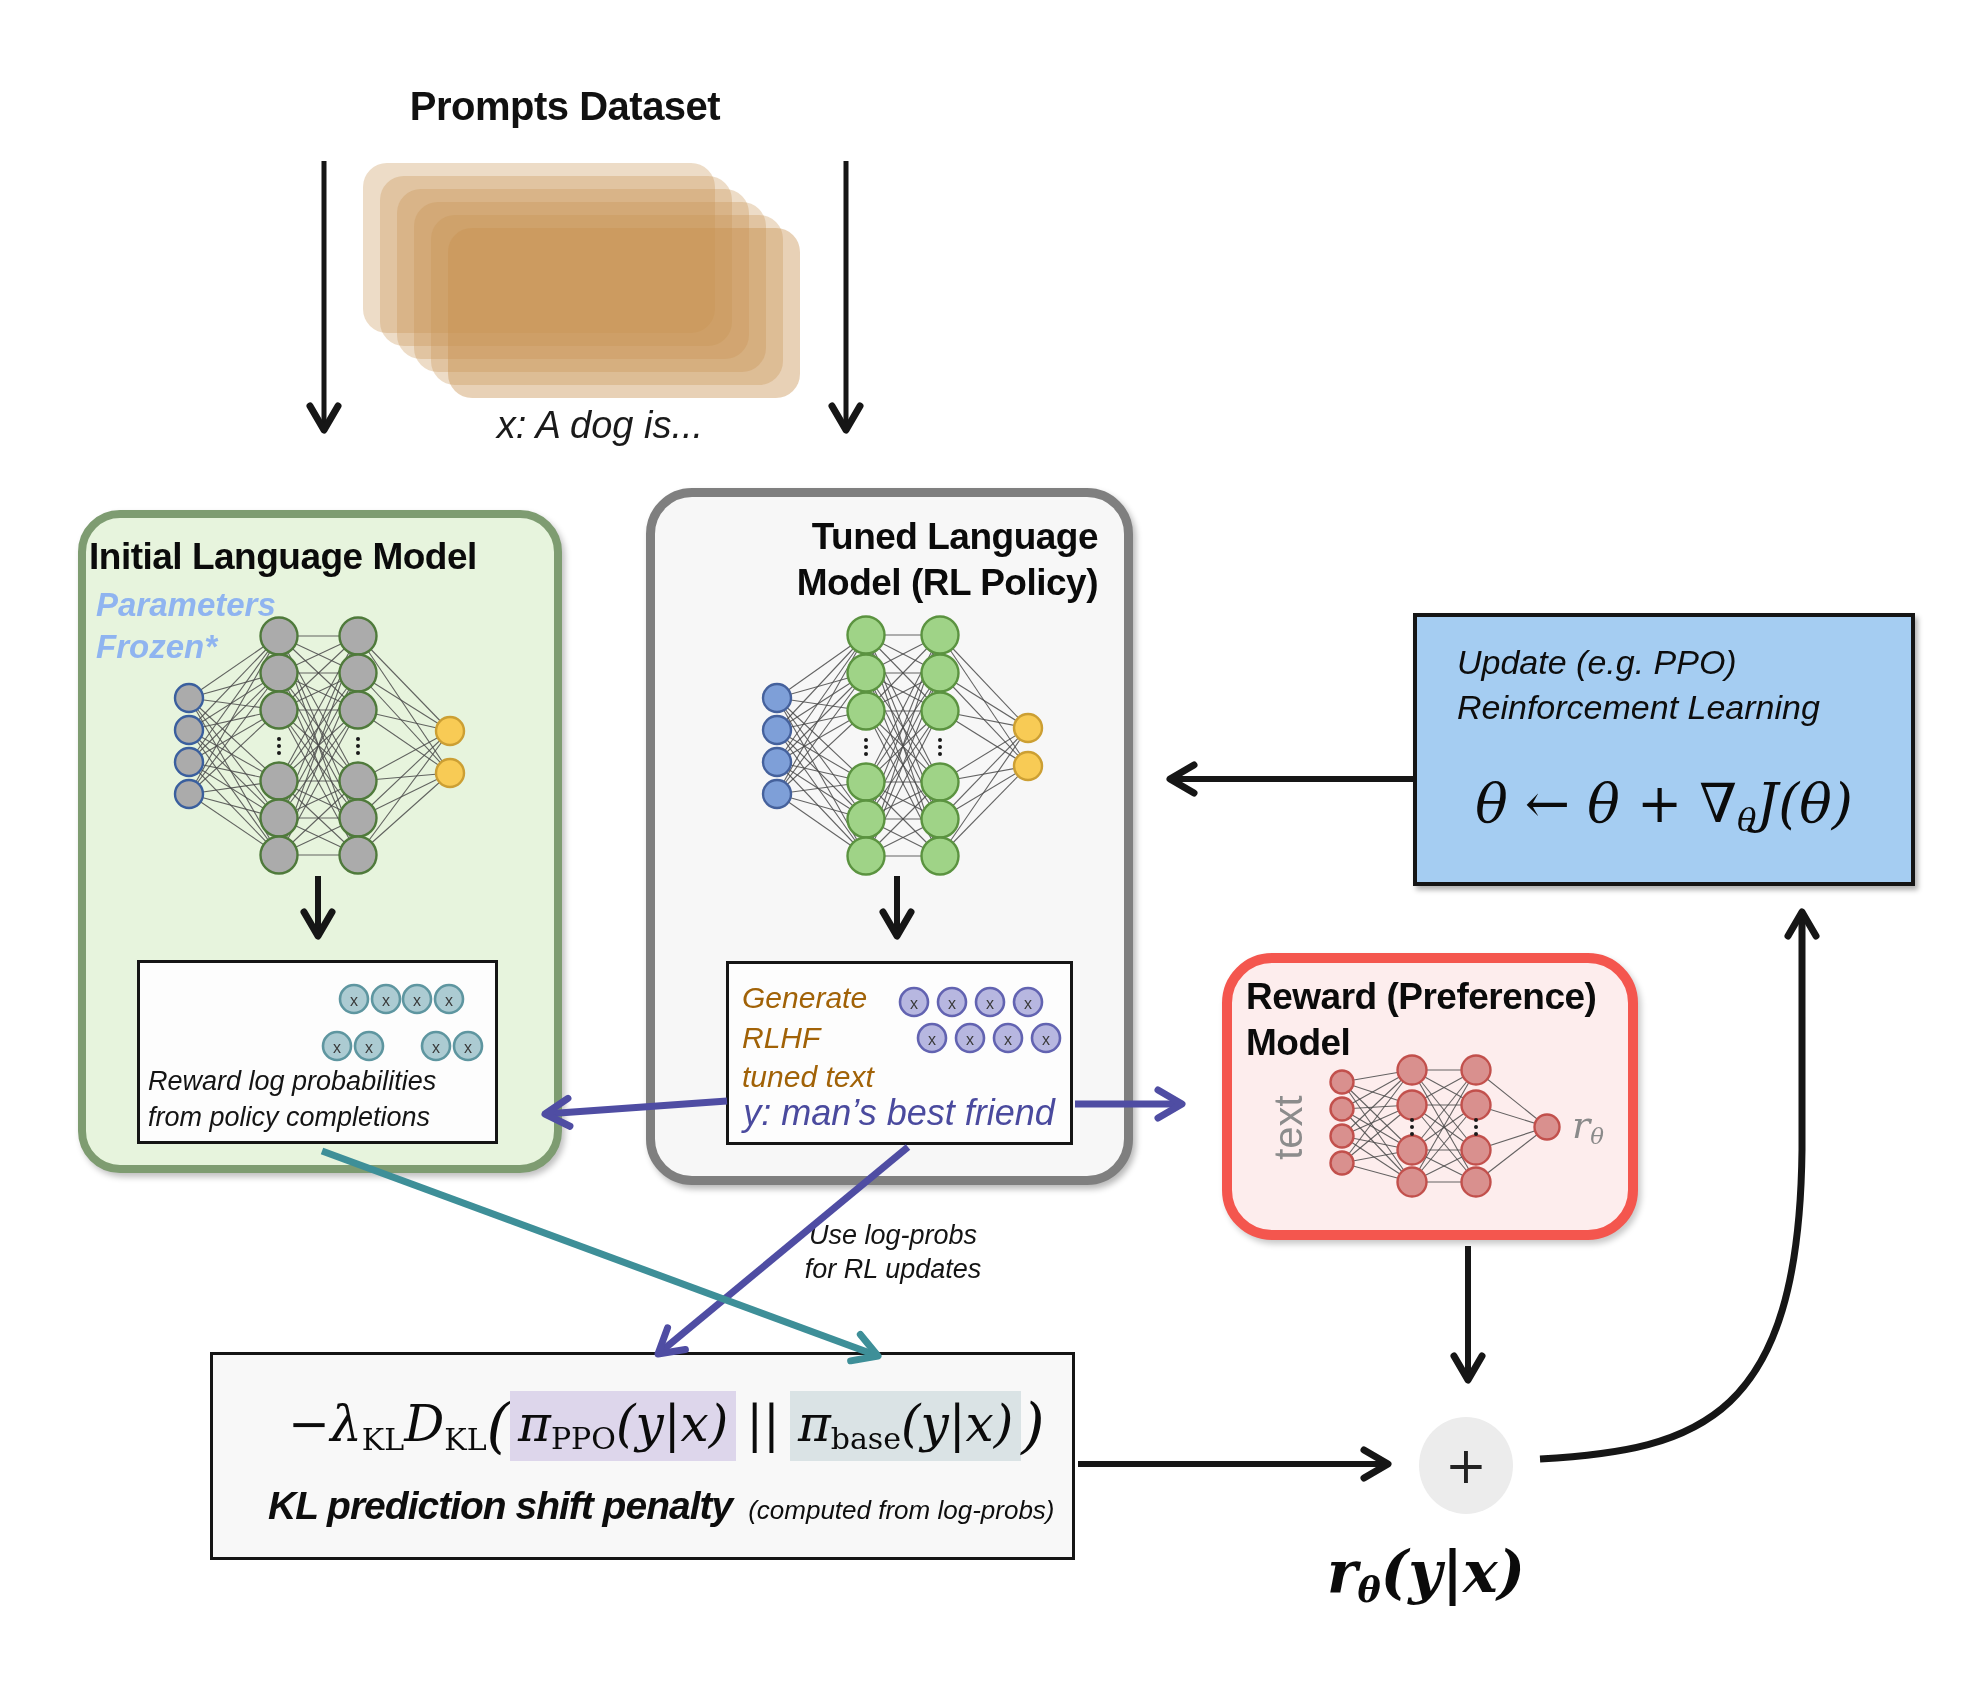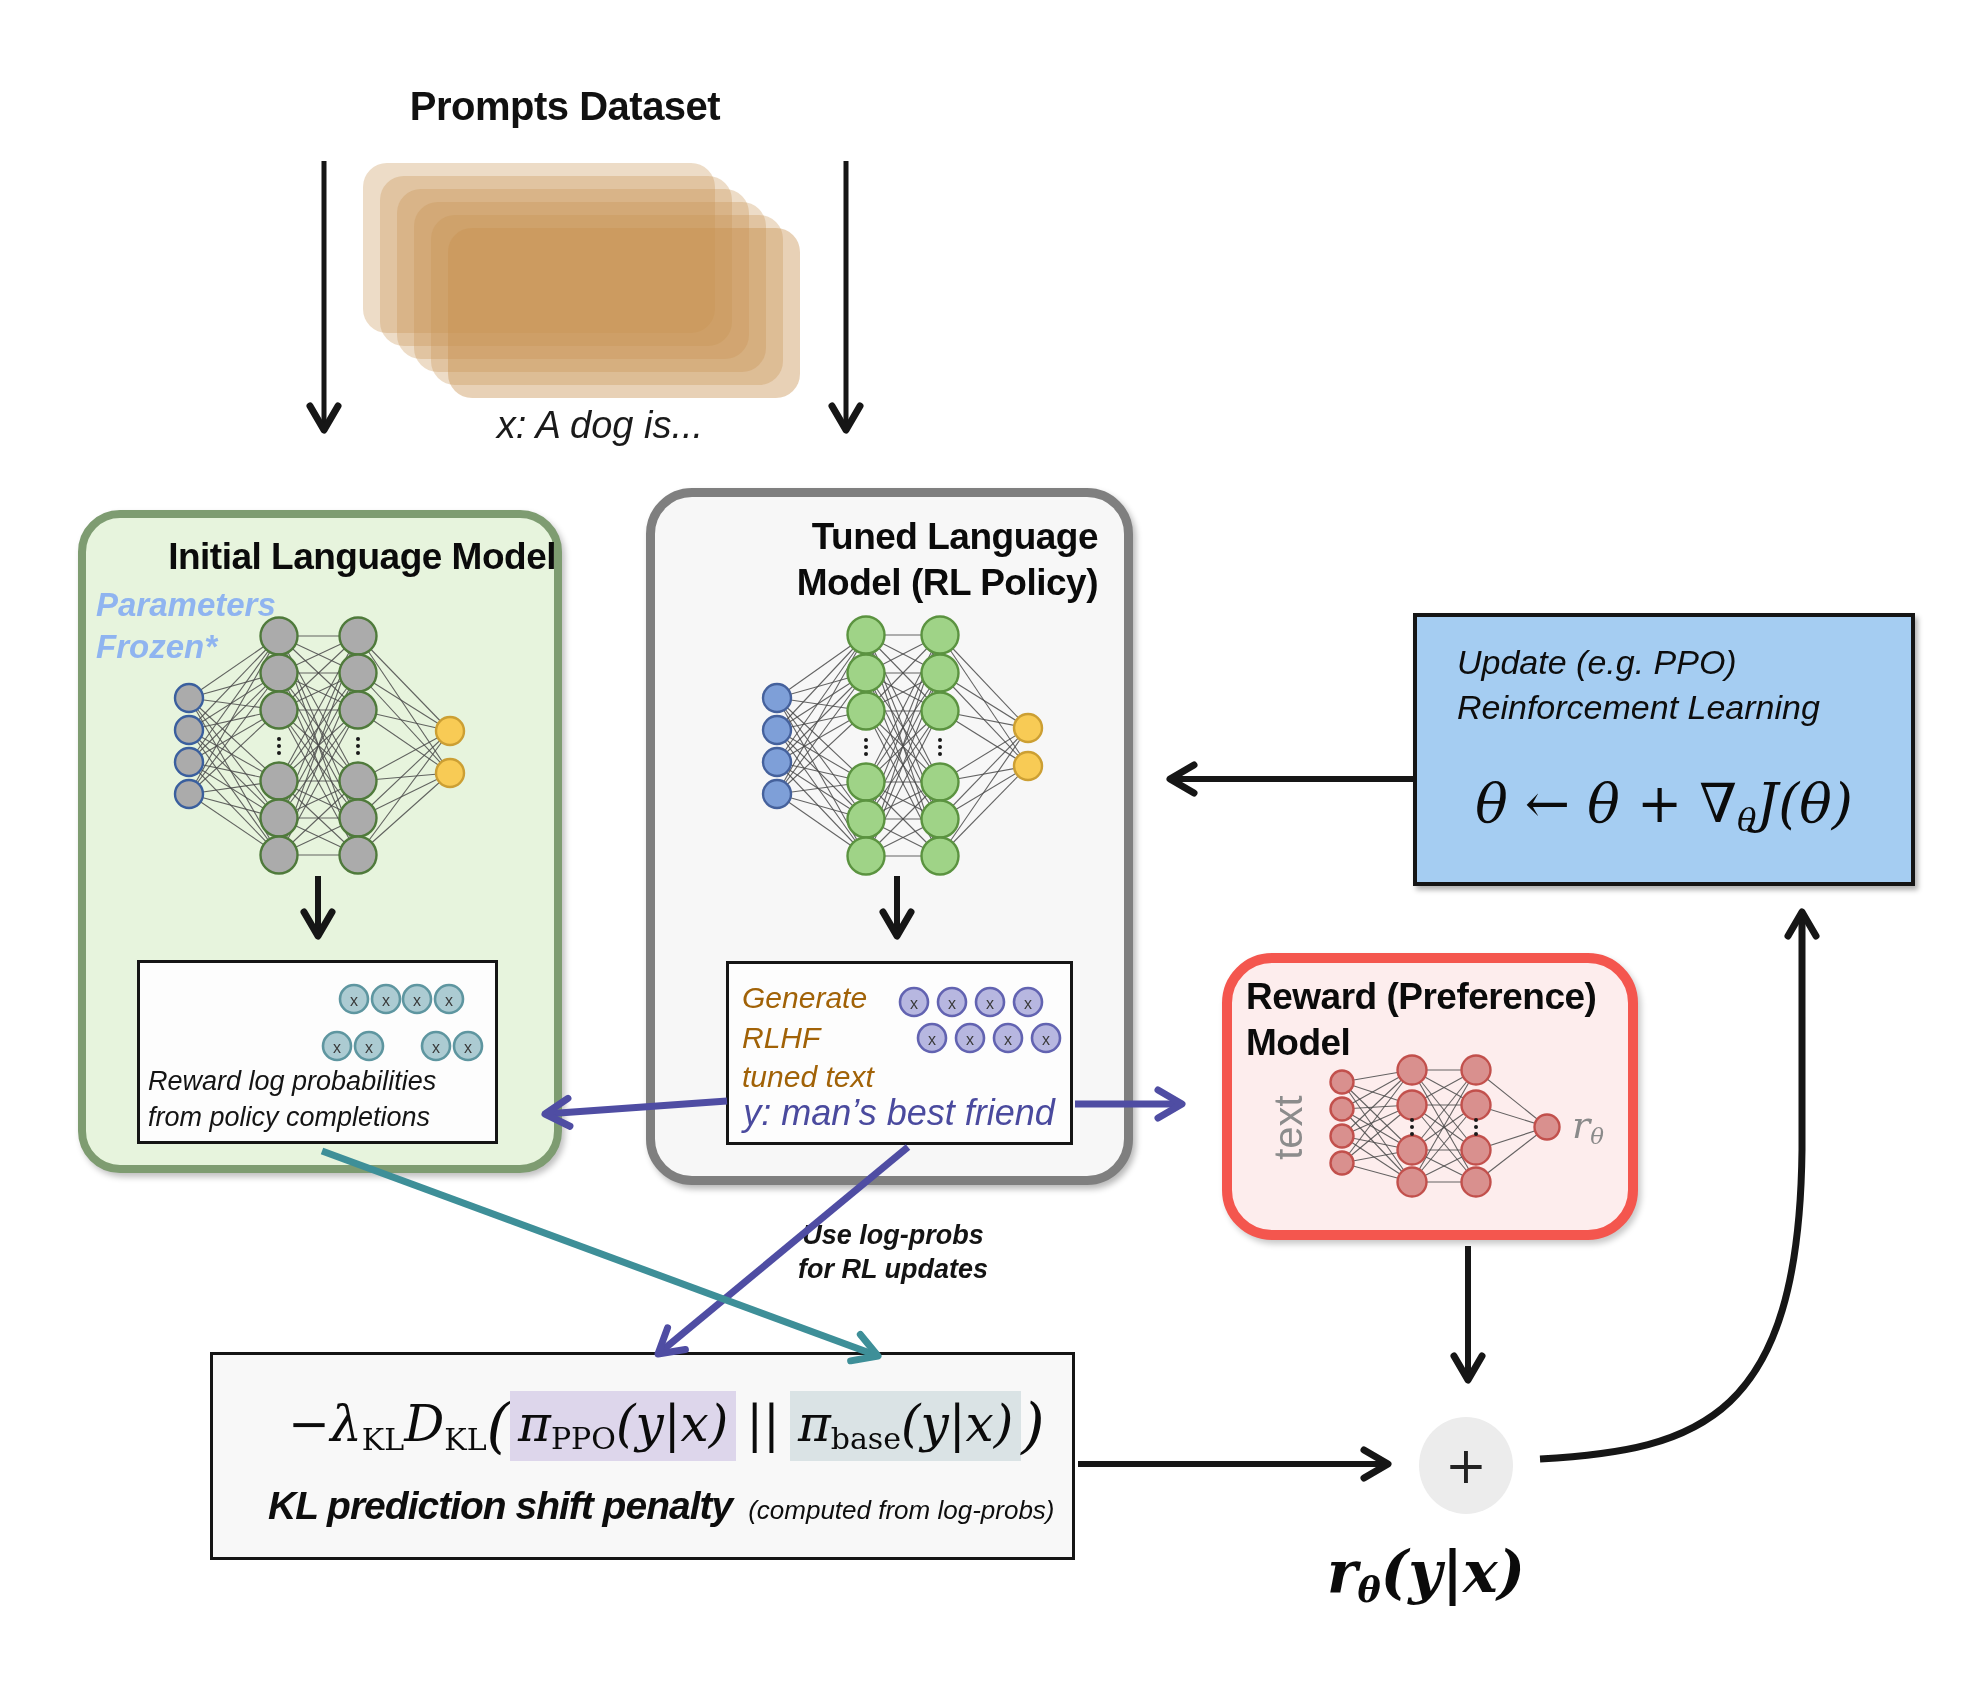--- a/index.html
+++ b/index.html
@@ -74,21 +74,21 @@
     <div class="stack-card" style="left:363px; top:163px;"></div>
     <div class="stack-card" style="left:380px; top:176px;"></div>
     <div class="stack-card" style="left:397px; top:189px;"></div>
     <div class="stack-card" style="left:414px; top:202px;"></div>
     <div class="stack-card" style="left:431px; top:215px;"></div>
     <div class="stack-card front" style="left:448px; top:228px;"></div>
   </div>
   <div class="abs prompt-example" style="left:440px; top:404px; width:320px;">x: A dog is...</div>
 
   <div class="model-box" id="initial-box"></div>
-  <div class="abs box-title" style="left:112px; top:536px; width:444px; text-align:right;">Initial Language Model</div>
+  <div class="abs box-title" style="left:89px; top:536px; width:444px; text-align:left;">Initial Language Model</div>
   <div class="abs frozen-note" style="left:96px; top:584px;">
     <div>Parameters</div>
     <div>Frozen*</div>
   </div>
   <div class="inner-white-box" id="compute-box"></div>
   <div class="abs small-italic" style="left:148px; top:1064px;">
     <div>Reward log probabilities</div>
     <div>from policy completions</div>
   </div>
 
@@ -98,21 +98,21 @@
     <div>Model (RL Policy)</div>
   </div>
   <div class="inner-white-box" id="generate-box"></div>
   <div class="abs generate-note" style="left:742px; top:978px;">
     <div>Generate</div>
     <div>RLHF</div>
     <div>tuned text</div>
   </div>
   <div class="abs completion-text" style="left:730px; top:1092px; width:338px;">y: man’s best friend</div>
 
-  <div class="abs uselogprobs" style="left:780px; top:1218px; width:226px;font-weight:bold;">
+  <div class="abs uselogprobs" style="left:780px; top:1218px; width:226px;">
     <div>Use log-probs</div>
     <div>for RL updates</div>
   </div>
 
   <div class="model-box" id="rl-box"></div>
   <div class="abs rl-title" style="left:1457px; top:640px;">
     <div>Update (e.g. PPO)</div>
     <div>Reinforcement Learning</div>
   </div>
   <div class="abs math rl-formula" style="left:1413px; top:772px; width:502px;">

